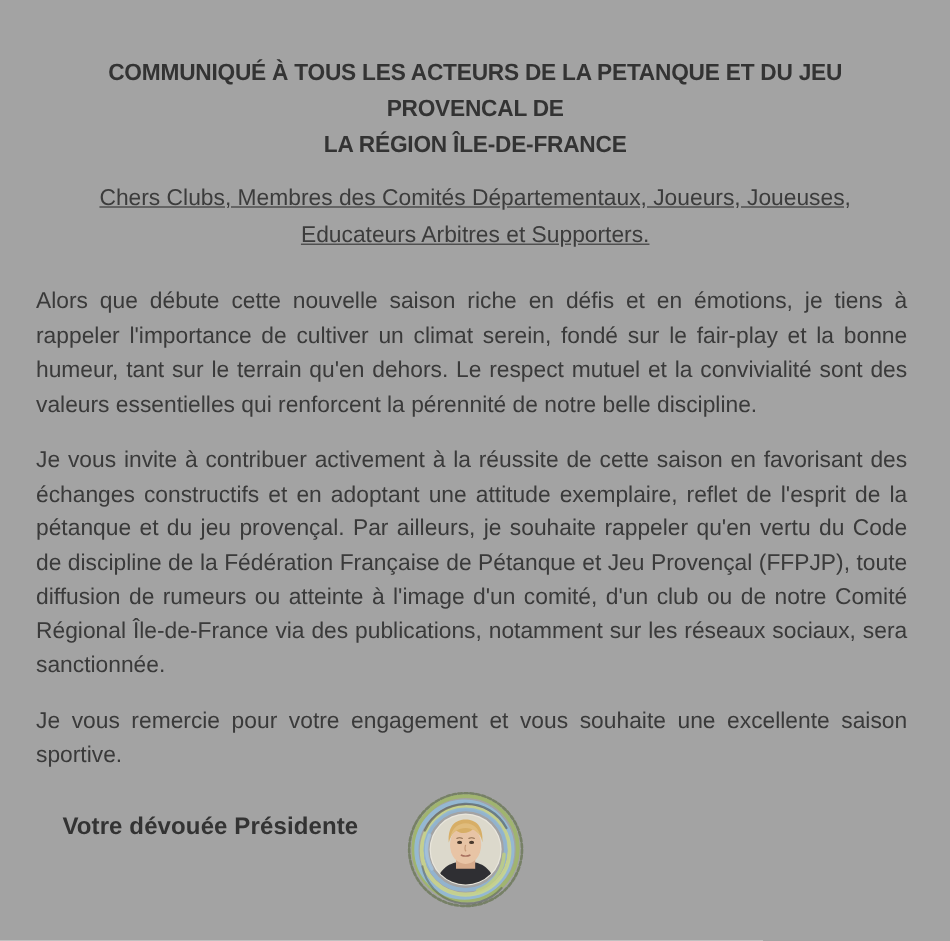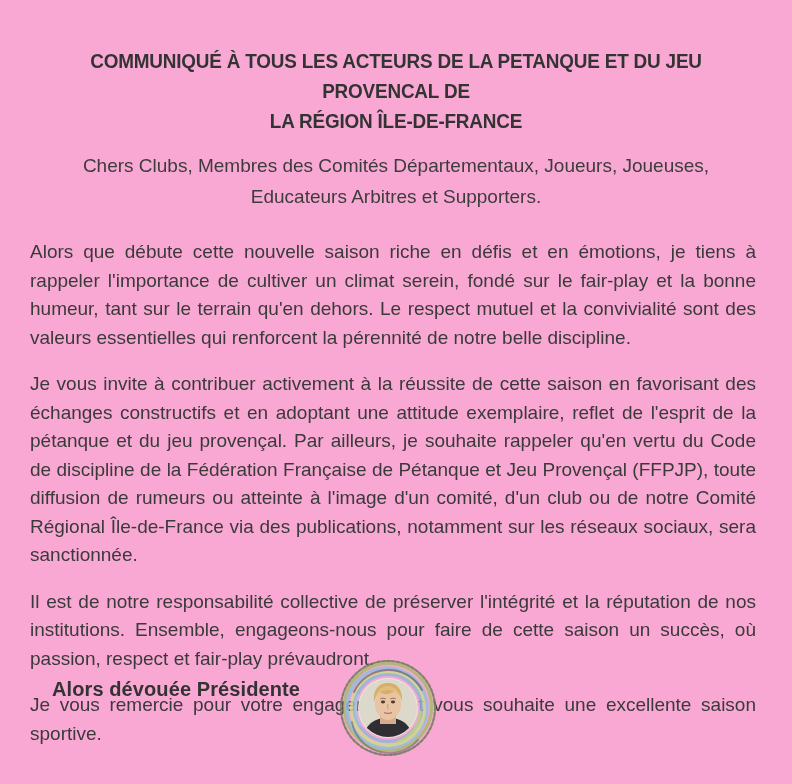--- a/index.html
+++ b/index.html
@@ -14,21 +14,21 @@
     font-family: "Liberation Sans", sans-serif;
     color: #3a3a3a;
     overflow: hidden;
     position: relative;
   }
 
   .page {
     position: relative;
     width: 792px;
     height: 784px;
-    background: #f9a8d4;
+    background: #a3a3a3;
     box-sizing: border-box;
   }
 
   
   .doc-title {
     position: absolute;
     left: 44px;
     top: 46px;
     width: 704px;
     text-align: center;
@@ -44,20 +44,21 @@
   
   .salutation {
     position: absolute;
     left: 40px;
     top: 150px;
     width: 712px;
     text-align: center;
     font-size: 19px;
     line-height: 31px;
     color: #3c3c3c;
+    text-decoration: underline;
   }
 
   
   .body-text {
     position: absolute;
     left: 30px;
     top: 222px;
     width: 726px;
   }
   .para {
@@ -103,25 +104,24 @@
   <div class="doc-title">
     <span style="display: block;">COMMUNIQUÉ À TOUS LES ACTEURS DE LA PETANQUE ET DU JEU PROVENCAL DE</span>
     <span style="display: block;">LA RÉGION ÎLE-DE-FRANCE</span>
   </div>
 
   <div class="salutation">Chers Clubs, Membres des Comités Départementaux, Joueurs, Joueuses, Educateurs Arbitres et Supporters.</div>
 
   <div class="body-text">
     <p class="para">Alors que débute cette nouvelle saison riche en défis et en émotions, je tiens à rappeler l'importance de cultiver un climat serein, fondé sur le fair-play et la bonne humeur, tant sur le terrain qu'en dehors. Le respect mutuel et la convivialité sont des valeurs essentielles qui renforcent la pérennité de notre belle discipline.</p>
     <p class="para">Je vous invite à contribuer activement à la réussite de cette saison en favorisant des échanges constructifs et en adoptant une attitude exemplaire, reflet de l'esprit de la pétanque et du jeu provençal. Par ailleurs, je souhaite rappeler qu'en vertu du Code de discipline de la Fédération Française de Pétanque et Jeu Provençal (FFPJP), toute diffusion de rumeurs ou atteinte à l'image d'un comité, d'un club ou de notre Comité Régional Île-de-France via des publications, notamment sur les réseaux sociaux, sera sanctionnée.</p>
-    <p class="para">Il est de notre responsabilité collective de préserver l'intégrité et la réputation de nos institutions. Ensemble, engageons-nous pour faire de cette saison un succès, où passion, respect et fair-play prévaudront.</p>
     <p class="para">Je vous remercie pour votre engagement et vous souhaite une excellente saison sportive.</p>
   </div>
 
-  <div class="signature-line">Alors dévouée Présidente</div>
+  <div class="signature-line">Votre dévouée Présidente</div>
 
   <div class="portrait-wrap">
     <svg class="portrait-svg" viewBox="0 0 112 112">
       <defs>
         <clipPath id="faceClip">
           <circle cx="56" cy="56" r="29"></circle>
         </clipPath>
         <radialGradient id="ringGrad" cx="50%" cy="45%" r="55%">
           <stop offset="60%" stop-color="#ffffff" stop-opacity="0"></stop>
           <stop offset="100%" stop-color="#ffffff" stop-opacity="0"></stop>

